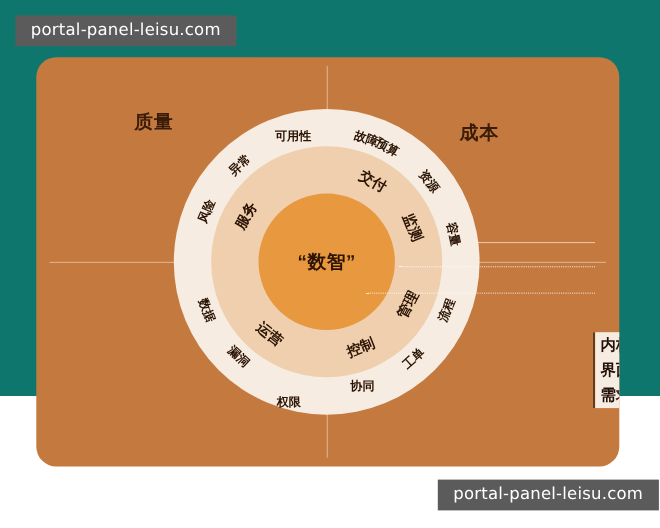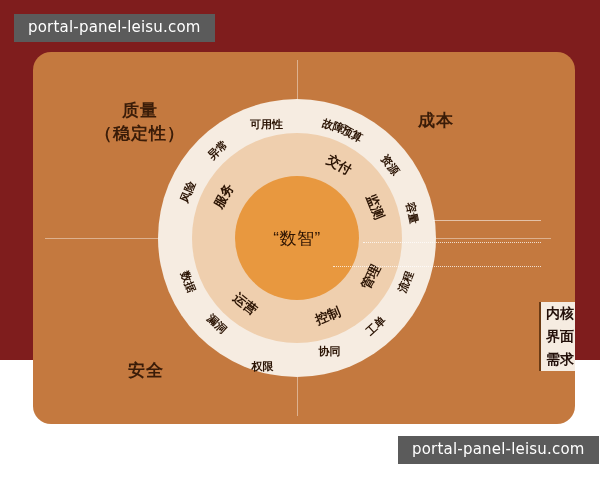--- a/index.html
+++ b/index.html
@@ -10,21 +10,21 @@
     width: 600px;
     height: 480px;
     overflow: hidden;
     font-family: "Liberation Sans", "DejaVu Sans", sans-serif;
   }
 
   #stage {
     position: relative;
     width: 600px;
     height: 360px;
-    background: #7f1d1d;
+    background: #0f766e;
   }
 
   
   .watermark {
     position: absolute;
     background: #5b5b5b;
     color: #ffffff;
     font-family: "DejaVu Sans", sans-serif;
     font-size: 15px;
     letter-spacing: 0.2px;
@@ -38,21 +38,20 @@
   
   #panel {
     position: absolute;
     left: 33px;
     top: 52px;
     width: 530px;
     height: 372px;
     border-radius: 18px;
     background: #c4793f;
     overflow: hidden;
-    padding-left: 12px;
   }
 
   
   .guide {
     position: absolute;
     background: rgba(255,255,255,0.42);
   }
   .guide-h { left: 12px;  top: 186px; width: 506px; height: 1px; }
   .guide-v { left: 264px; top: 8px;   width: 1px;   height: 356px; }
 
@@ -94,21 +93,21 @@
   #ring-core   { width: 124px; height: 124px; background: #e8983f; }
 
   
   #core-label {
     position: absolute;
     left: 50%;
     top: 50%;
     transform: translate(-50%, -50%);
     color: #2d1403;
     font-size: 17px;
-    font-weight: normal;
+    font-weight: bold;
     white-space: nowrap;
     letter-spacing: 0.5px;
   }
 
   
   .spoke {
     position: absolute;
     left: 0;
     top: 0;
     width: 0;
@@ -163,24 +162,22 @@
 
   <div class="watermark" id="wm-top">portal-panel-leisu.com</div>
 
   <div id="panel">
 
     <div class="guide guide-h"></div>
     <div class="guide guide-v"></div>
 
     <div class="quad-label" id="quad-quality">
       <div>质量</div>
-      <div>（稳定性）</div>
     </div>
     <div class="quad-label" id="quad-cost">成本</div>
-    <div class="quad-label" id="quad-security">安全</div>
 
     <div id="rings">
       <div class="ring" id="ring-outer"></div>
       <div class="ring" id="ring-middle"></div>
       <div class="ring" id="ring-core">
         <div id="core-label">“数智”</div>
       </div>
 
       <div class="spoke w-outer" id="outer-words">
           <span style="left: 36.464px; top: -112.225px; transform: translate(-50%, -50%) rotate(18deg);">故障</span>

